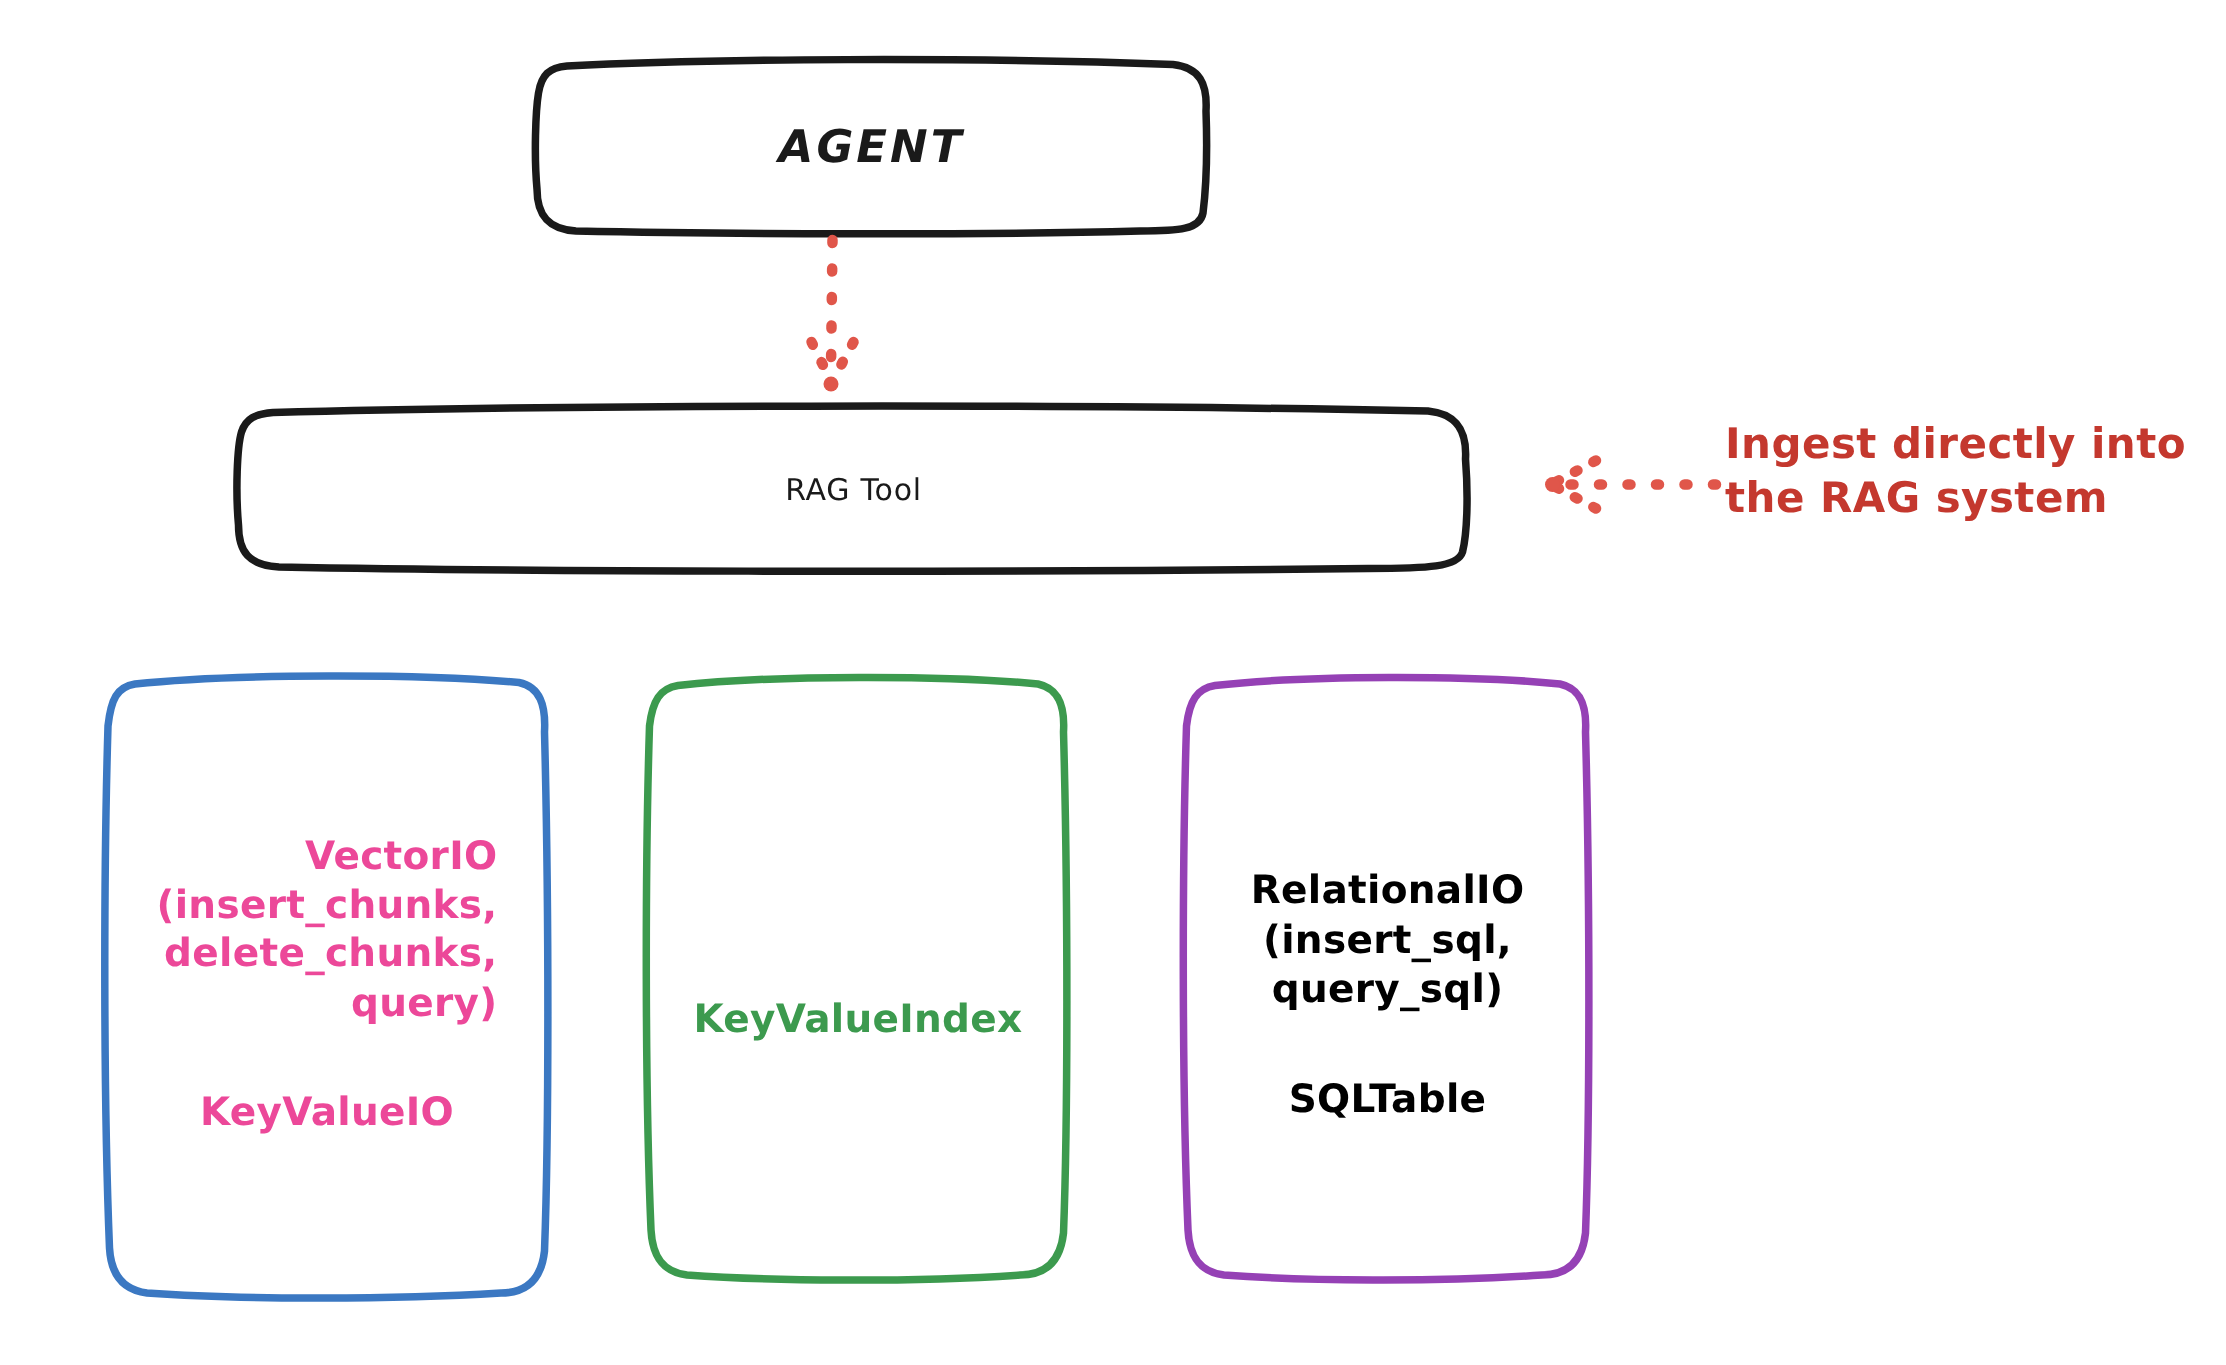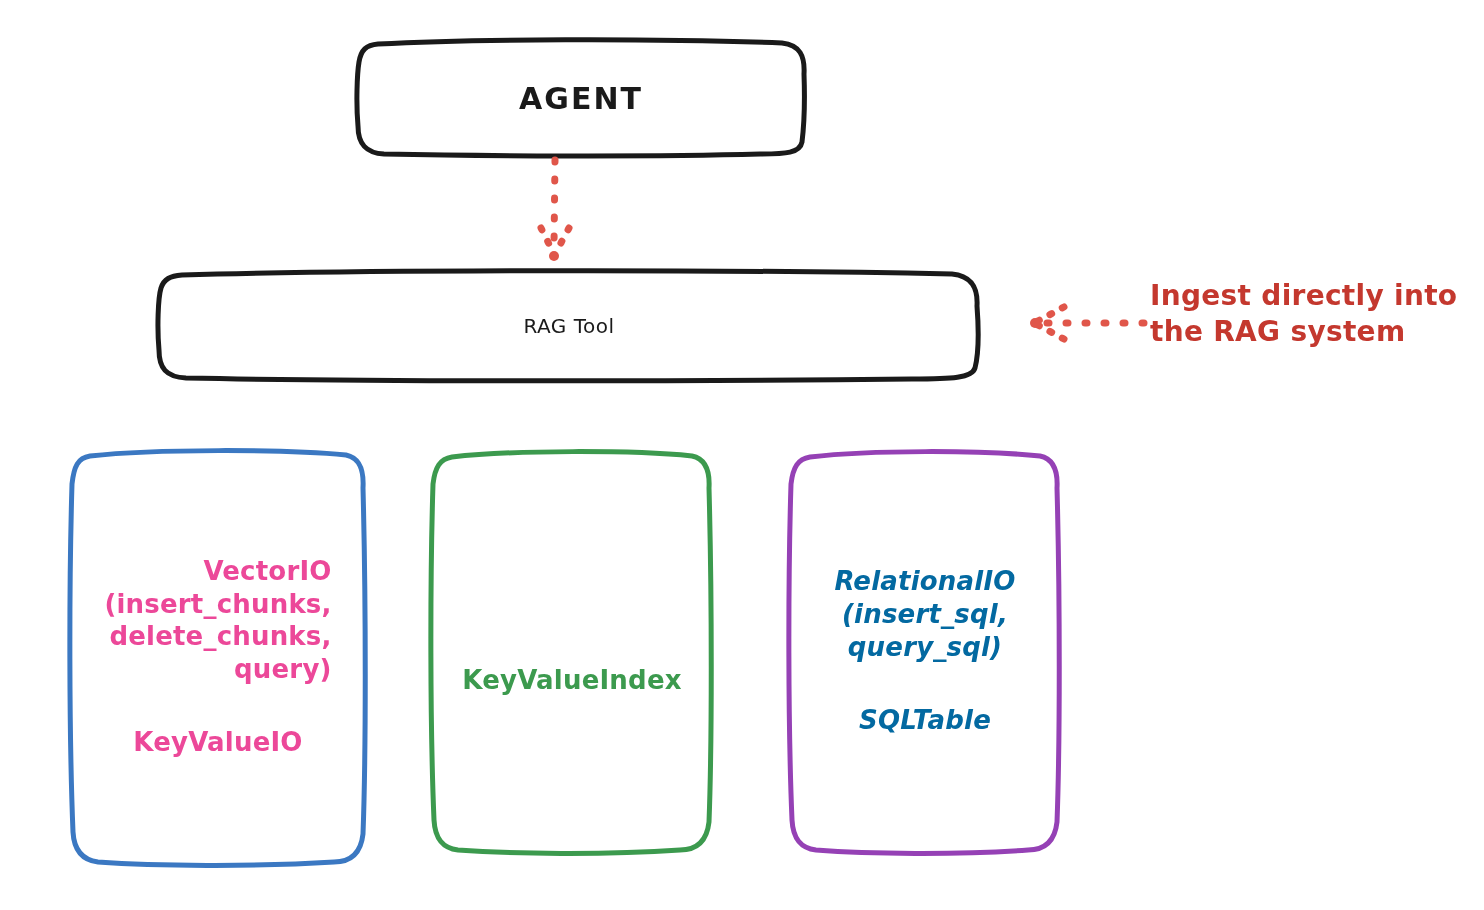--- a/index.html
+++ b/index.html
@@ -36,20 +36,21 @@
     display: flex;
     flex-direction: column;
     align-items: center;
     justify-content: center;
     text-align: center;
     box-sizing: border-box;
   }
 
   .agent-label {
     font-family: "DejaVu Sans", sans-serif;
+    font-style: italic;
     font-weight: 700;
     font-size: 30px;
     letter-spacing: 2px;
     color: #1a1a1a;
   }
 
   .rag-label {
     font-family: "DejaVu Sans", sans-serif;
     font-size: 20px;
     font-weight: 400;
@@ -175,20 +176,20 @@
     <path d="M 26 11
              C 86 4, 198 4, 256 10
              C 270 13, 274 25, 273 42
              C 276 152, 276 298, 273 376
              C 271 394, 262 404, 244 404
              C 174 409, 84 408, 32 404
              C 16 402, 9 392, 8 374
              C 4 280, 4 134, 7 38
              C 9 21, 14 13, 26 11 Z" fill="#ffffff" stroke="#9541b5" stroke-width="5" stroke-linecap="round" stroke-linejoin="round"></path>
   </svg>
-  <div class="box-text leaf-text" style="left:784px; top:443px; width:282px; height:414px; color:#0369a1; padding-top:2px;font-style:italic;">
+  <div class="box-text leaf-text" style="left:784px; top:456px; width:282px; height:414px; color:#000000; padding-top:2px;">
     <span class="sig">RelationalIO
 (insert_sql,
 query_sql)</span>
     <span class="idx">SQLTable</span>
   </div>
 
 </div>
 
 </body></html>

